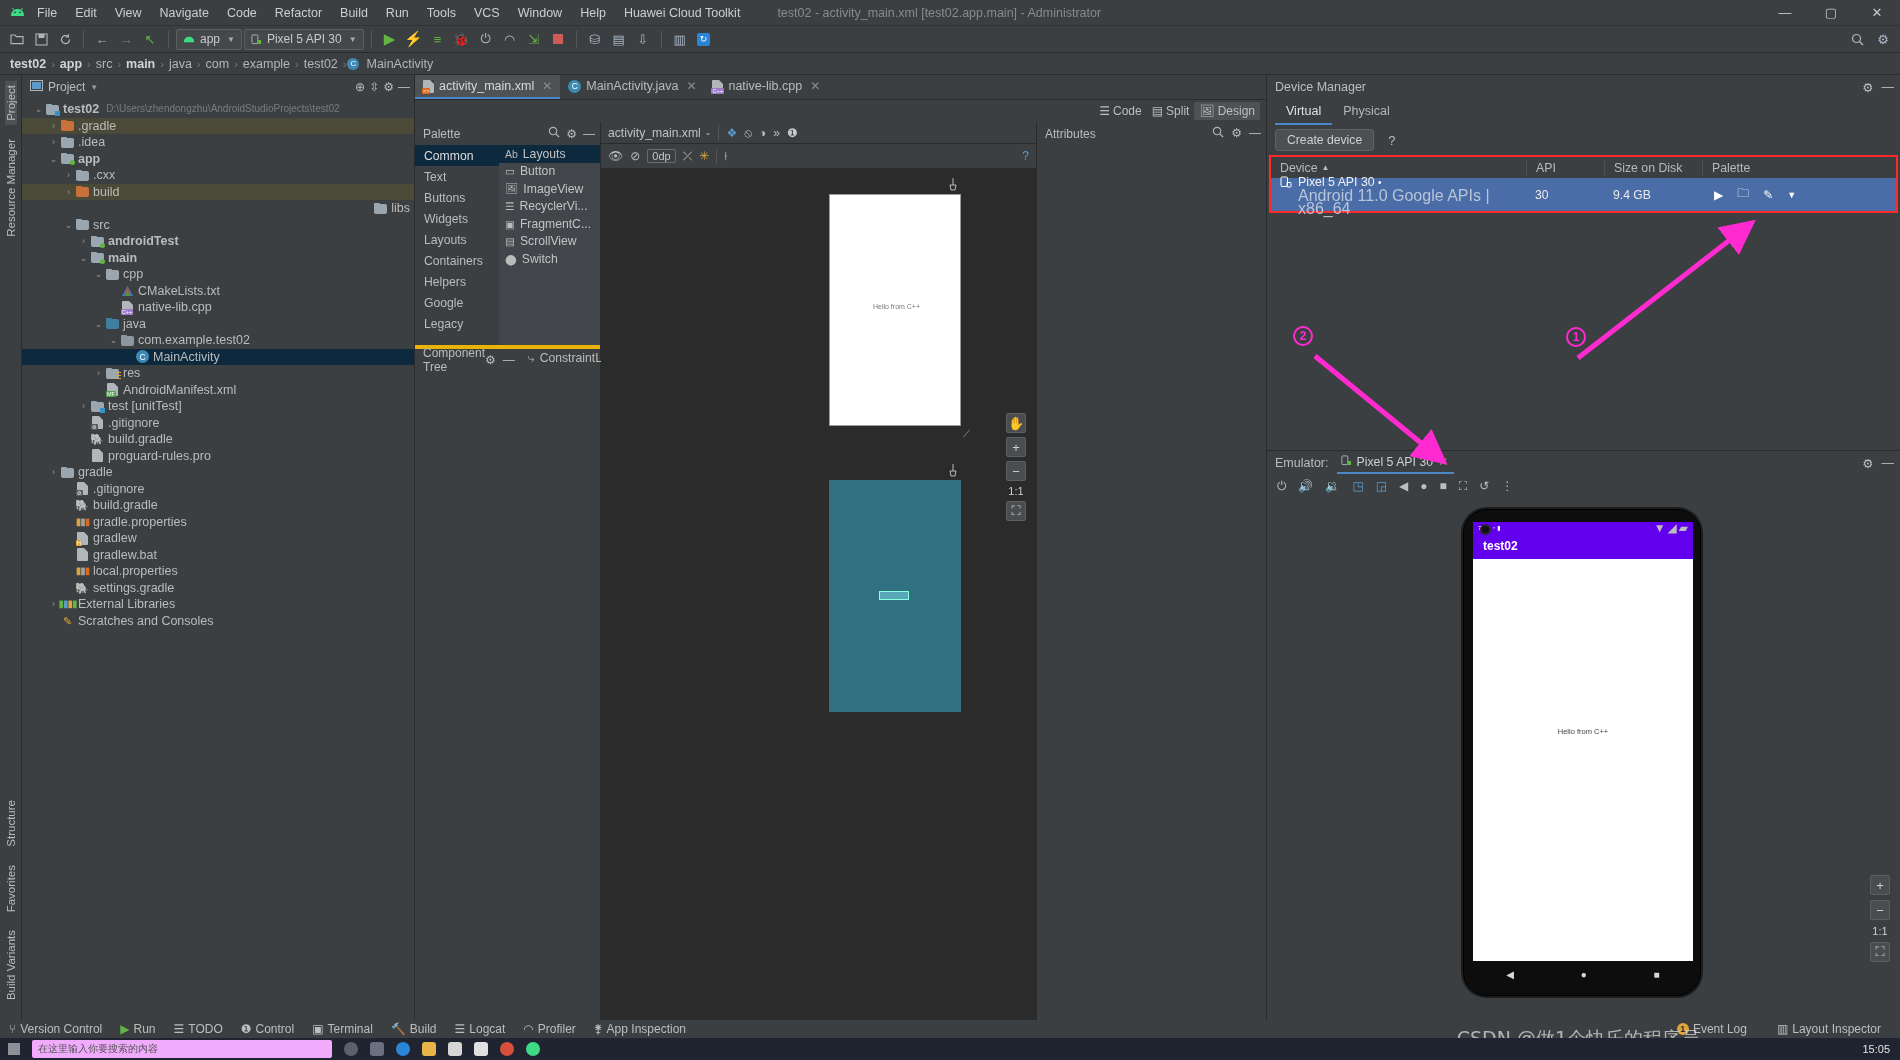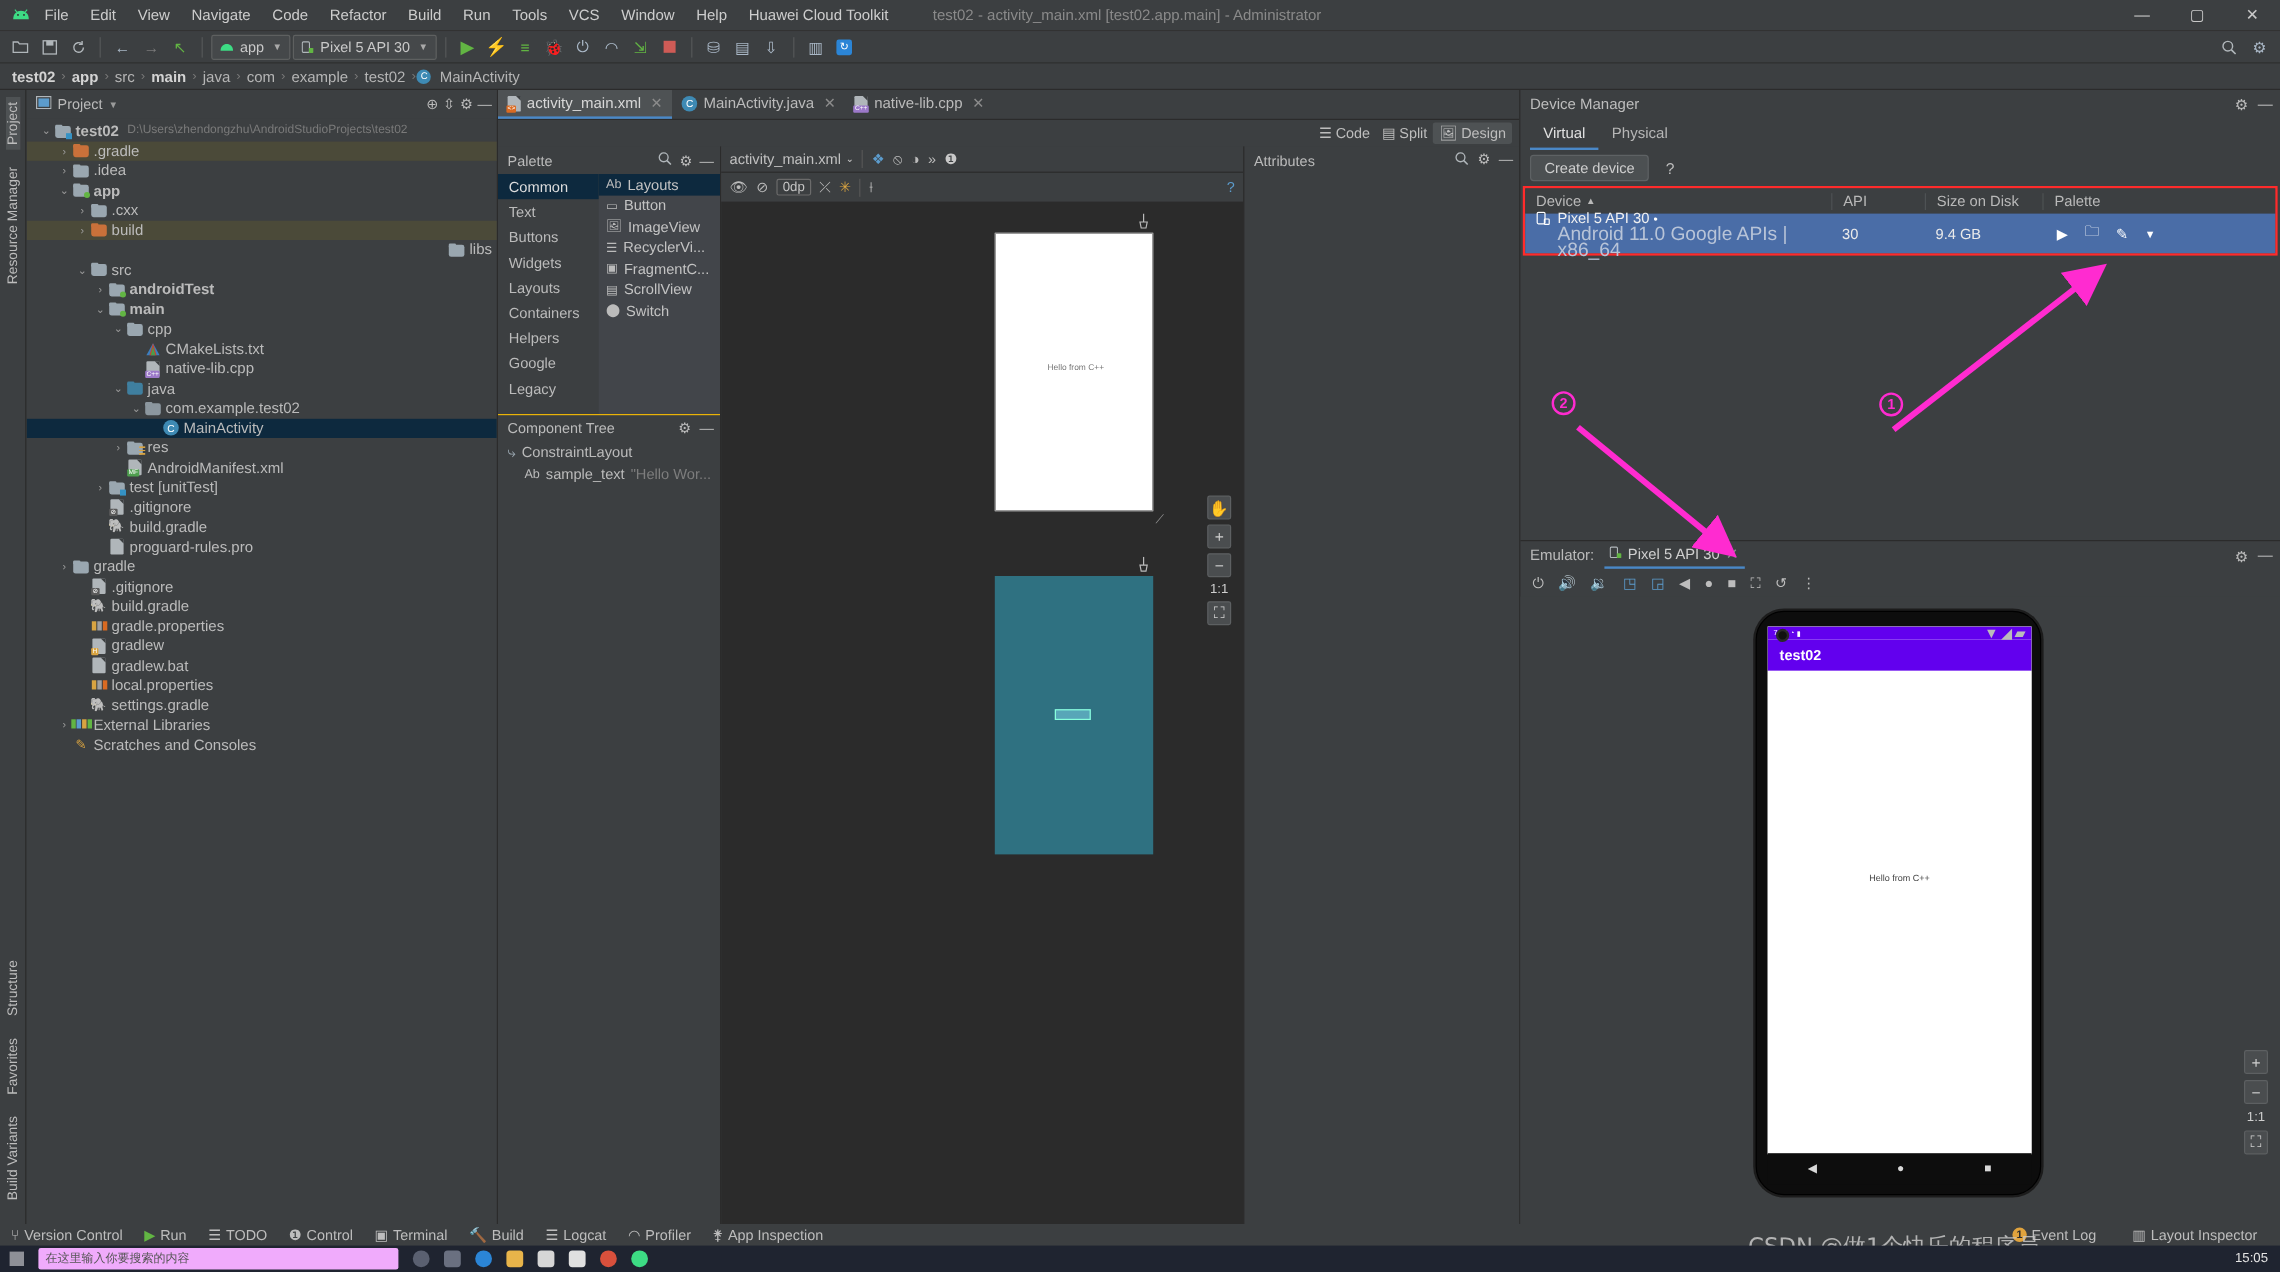--- a/index.html
+++ b/index.html
@@ -145,21 +145,21 @@
   .pal-head .acts { margin-left:auto; display:flex; gap:6px; align-items:center;}
   .pal-body { flex:0 0 auto; display:flex; height:200px; }
   .pal-cats { width:84px; }
   .pal-cat { height:21px; display:flex; align-items:center; padding-left:9px; font-size:12.2px; color:#bbb;}
   .pal-cat.sel { background:#0d293e; color:#ddd;}
   .pal-items { flex:1; background:#42454a; }
   .pal-item { height:17.5px; display:flex; align-items:center; gap:5px; padding-left:6px; font-size:12.2px; color:#c3c3c3;}
   .pal-item.sel { background:#0d293e; }
   .ab { font-size:10.5px; color:#bbb; }
 
-  .comp-tree { border-top:1px solid #eab308; flex:1; display:flex; flex-direction:column;}
+  .comp-tree { border-top:4px solid #eab308; flex:1; display:flex; }
   .ct-head { height:22px; display:flex; align-items:center; padding:0 5px 0 8px; font-size:12px;}
   .ct-head .acts { margin-left:auto; display:flex; gap:7px;}
   .ct-row { height:18px; display:flex; align-items:center; gap:5px; font-size:12.2px; padding-left:8px;}
   .ct-row.ind { padding-left:22px; }
   .ct-row .val { color:#7d7d7d; }
 
   
   .canvaswrap { flex:1; display:flex; flex-direction:column; min-width:0; background:#3c3f41;}
   .canvas-tb { height:22px; display:flex; align-items:center; gap:7px; padding:0 7px; border-bottom:1px solid #2b2b2b;}
   .canvas-tb .fname { font-size:12.2px; color:#c0c0c0; display:flex; align-items:center; gap:4px;}

